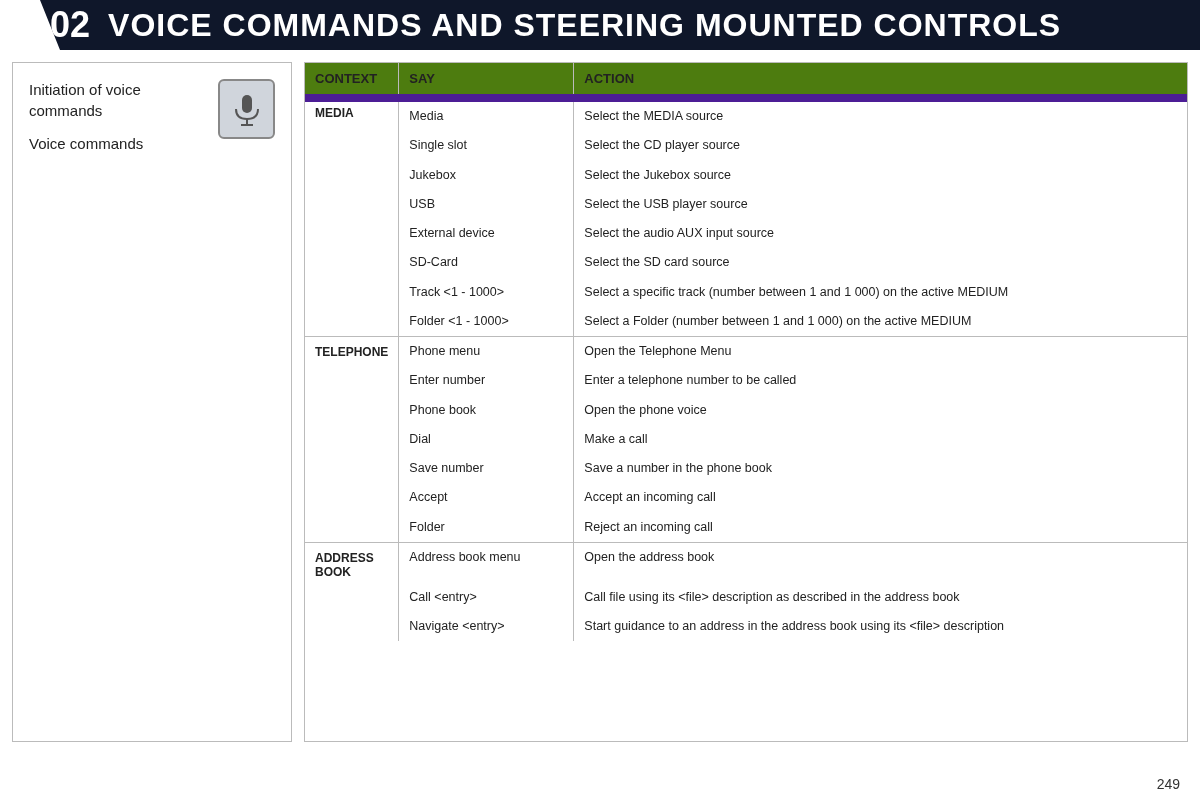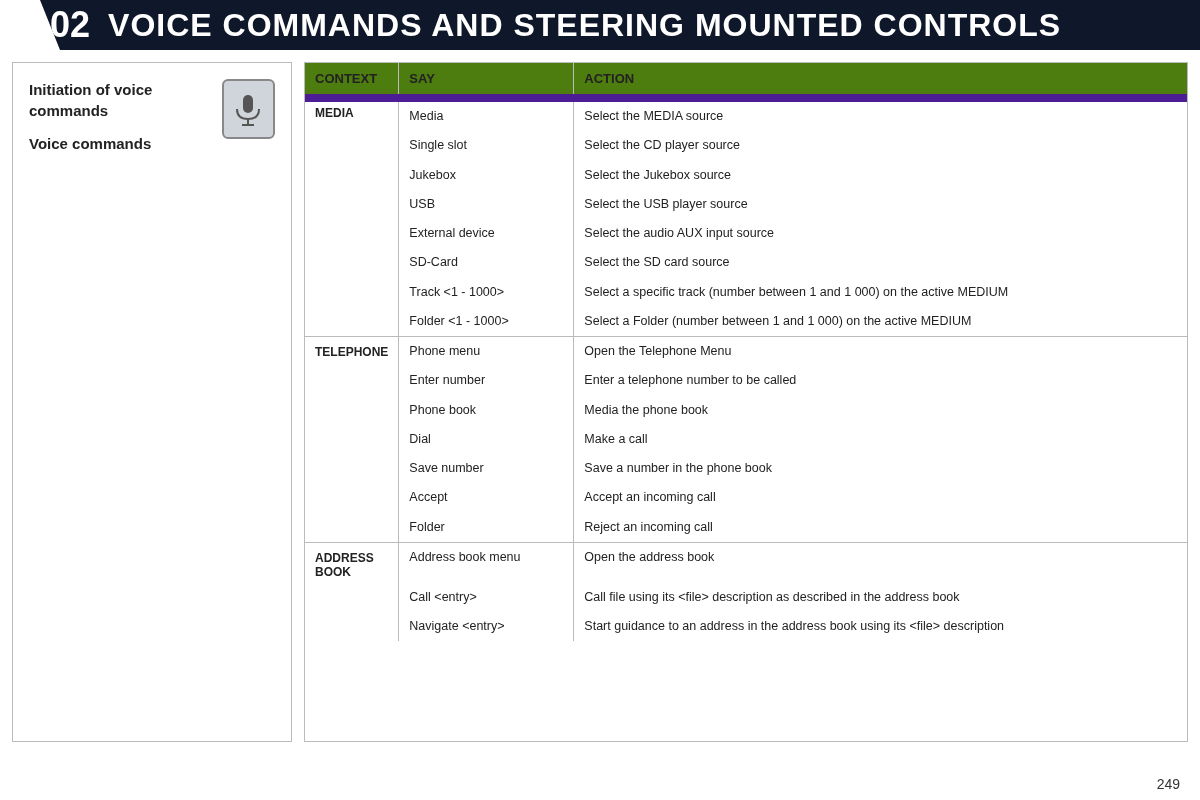--- a/index.html
+++ b/index.html
@@ -52,21 +52,21 @@
     }
 
     .left-panel {
       width: 280px;
       border: 1px solid #bbb;
       padding: 16px;
       background: #fff;
       flex-shrink: 0;
     }
     .left-panel-title {
-      font-weight: 700;
+      font-weight: 400;
       font-size: 15px;
       line-height: 1.4;
       margin-bottom: 12px;
     }
     .voice-icon {
       width: 60px;
       height: 60px;
       border: 2px solid #888;
       background: #d0d5dc;
       border-radius: 6px;
@@ -222,21 +222,21 @@
             <td class="action-cell action-item" style="border-top: 1px solid rgb(187, 187, 187);">Open the Telephone Menu</td>
           </tr>
           <tr>
             <td class="context-cell"></td>
             <td class="say-cell say-item">Enter number</td>
             <td class="action-cell action-item">Enter a telephone number to be called</td>
           </tr>
           <tr>
             <td class="context-cell"></td>
             <td class="say-cell say-item">Phone book</td>
-            <td class="action-cell action-item">Media the phone book</td>
+            <td class="action-cell action-item">Open the phone voice</td>
           </tr>
           <tr>
             <td class="context-cell"></td>
             <td class="say-cell say-item">Dial</td>
             <td class="action-cell action-item">Make a call</td>
           </tr>
           <tr>
             <td class="context-cell"></td>
             <td class="say-cell say-item">Save number</td>
             <td class="action-cell action-item">Save a number in the phone book</td>

